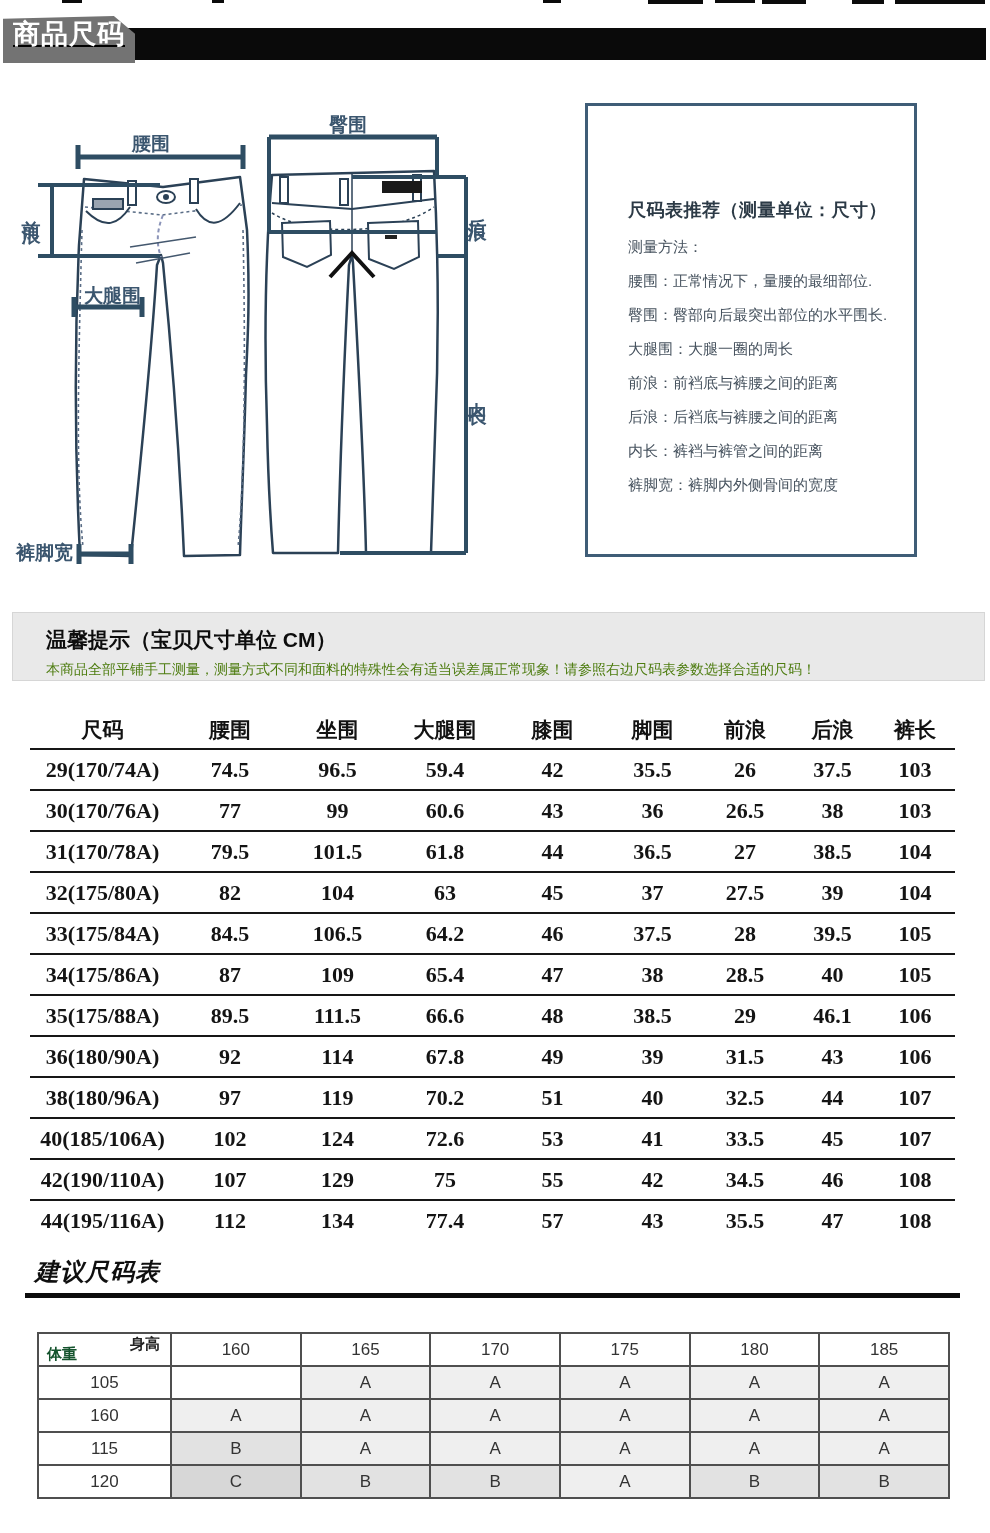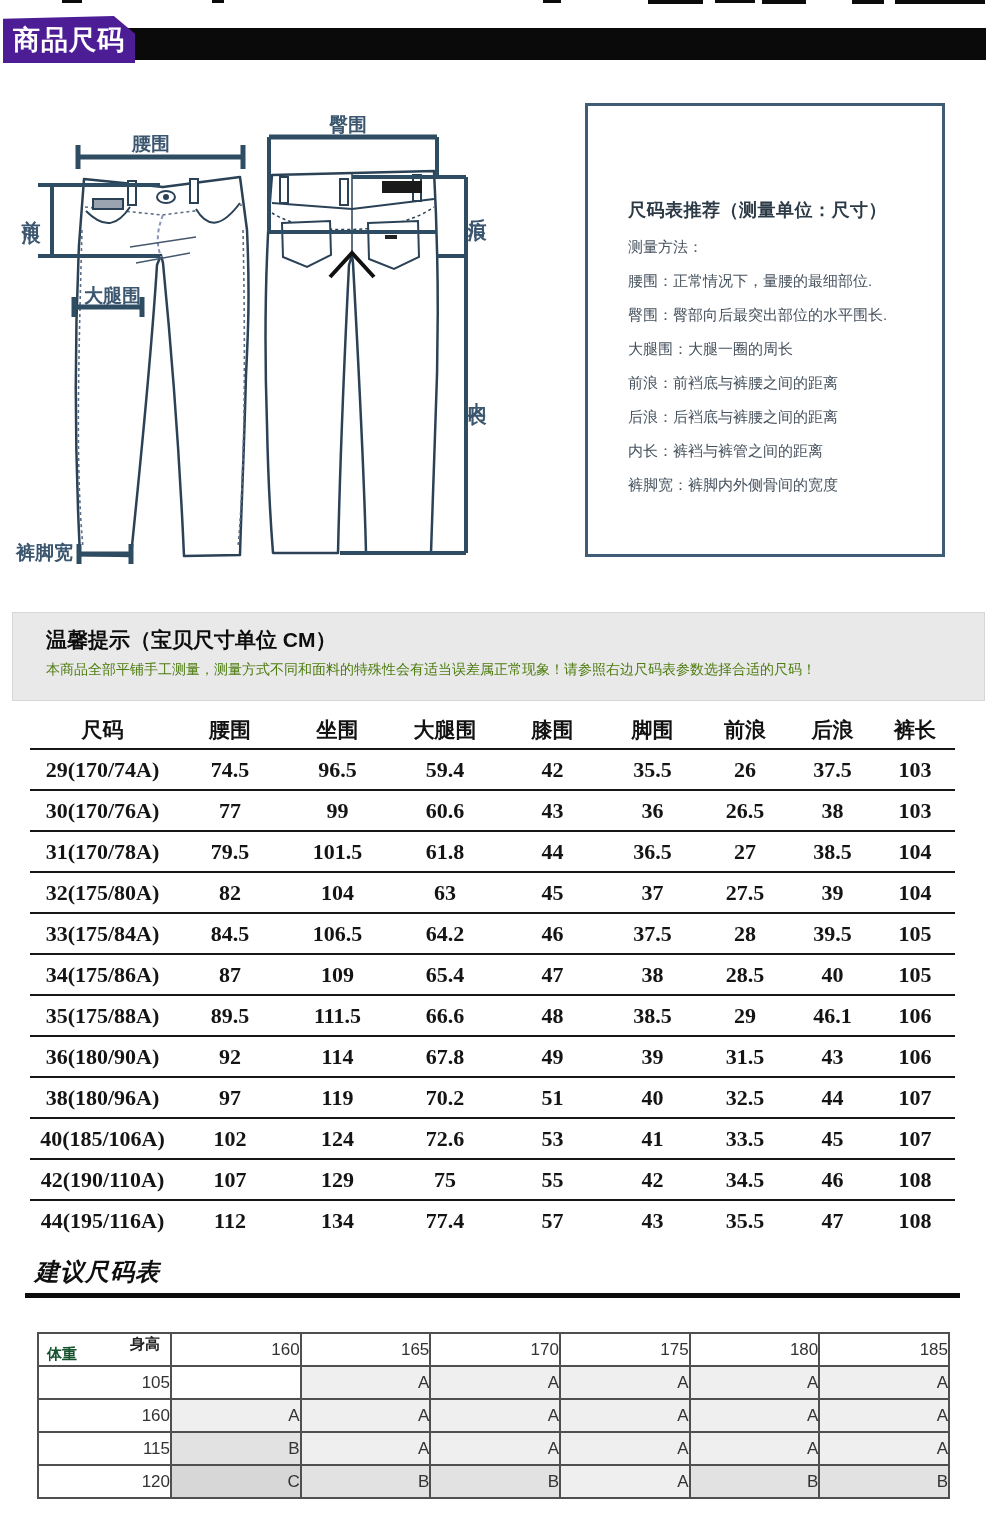--- a/index.html
+++ b/index.html
@@ -4,38 +4,38 @@
 <style>
   html,body{margin:0;padding:0;background:#fff;}
   .page{position:relative;width:990px;height:1533px;background:#ffffff;overflow:hidden;
         font-family:"Liberation Sans","DejaVu Sans",sans-serif;}
 
   
   .edge-mark{position:absolute;top:0;background:#0b0b0b;}
 
   
   .banner-bar{position:absolute;left:120px;top:28px;width:866px;height:32px;background:#0a0a0a;}
-  .banner-badge{position:absolute;left:3px;top:16px;width:132px;height:47px;background:#4c1d95;
+  .banner-badge{position:absolute;left:3px;top:16px;width:132px;height:47px;background:#737373;
     clip-path:polygon(0 6%,84% 0,100% 38%,100% 100%,0 100%);
-    display:flex;align-items:center;justify-content:center;}
+    display:flex;justify-content:center;text-decoration:underline;}
   .banner-badge span{color:#fff;font-size:27px;font-weight:bold;letter-spacing:1px;}
 
   
   .dlabel{position:absolute;color:#3b566f;font-weight:bold;font-size:19px;line-height:1;}
   .dlabel.vert{writing-mode:vertical-rl;text-orientation:upright;letter-spacing:4px;}
 
   
-  .measure-box{position:absolute;left:585px;top:103px;width:360px;height:454px;
+  .measure-box{position:absolute;left:585px;top:103px;width:332px;height:454px;
     border:3px solid #3f5d77;background:#fff;box-sizing:border-box;
     padding:92px 4px 0 40px;}
   .measure-box .mb-title{font-size:18px;font-weight:bold;color:#2c3a46;margin-bottom:16px;letter-spacing:.5px;}
   .measure-box .mb-line{font-size:15px;color:#46525e;margin-bottom:15px;font-weight:500;}
 
   
-  .tips{position:absolute;left:12px;top:612px;width:973px;height:89px;background:#e9e9e9;
+  .tips{position:absolute;left:12px;top:612px;width:973px;height:69px;background:#e9e9e9;
     border:1px solid #d6d6d6;box-sizing:border-box;padding:13px 20px 12px 33px;}
   .tips-title{font-size:21px;font-weight:bold;color:#0d0d0d;}
   .tips-body{font-size:14px;color:#4d7c0f;margin-top:7px;}
 
   
   table.size-table{position:absolute;left:30px;top:712px;width:925px;border-collapse:collapse;
     table-layout:fixed;font-family:"Liberation Serif","DejaVu Serif",serif;}
   table.size-table th{height:36px;font-size:21px;font-weight:bold;color:#121212;
     border-bottom:2px solid #161616;text-align:center;padding:0;}
   table.size-table td{height:39px;font-size:22px;font-weight:bold;color:#141414;
@@ -44,21 +44,21 @@
 
   
   .suggest-title{position:absolute;left:35px;top:1256px;font-size:24px;font-weight:bold;
     font-style:italic;color:#0f0f0f;letter-spacing:1px;}
   .suggest-rule{position:absolute;left:25px;top:1293px;width:935px;height:5px;background:#0c0c0c;}
 
   
   table.suggest-table{position:absolute;left:37px;top:1332px;width:913px;border-collapse:collapse;
     table-layout:fixed;background:#fff;}
   table.suggest-table th,table.suggest-table td{border:2px solid #4f4f4f;height:33px;
-    text-align:right;font-size:17px;color:#333;padding:0;box-sizing:border-box;}
+    text-align:center;font-size:17px;color:#333;padding:0;box-sizing:border-box;}
   table.suggest-table th{background:#fff;font-weight:normal;}
   .diag-cell{position:relative;
     background:linear-gradient(to bottom right,#fff 49%,#555 49%,#555 51.5%,#fff 51.5%);}
   .diag-top{position:absolute;top:1px;right:10px;font-size:15px;font-weight:bold;color:#222;}
   .diag-bottom{position:absolute;bottom:1px;left:8px;font-size:15px;font-weight:bold;color:#14532d;}
 </style>
 </head>
 <body>
 
 <div class="page">

